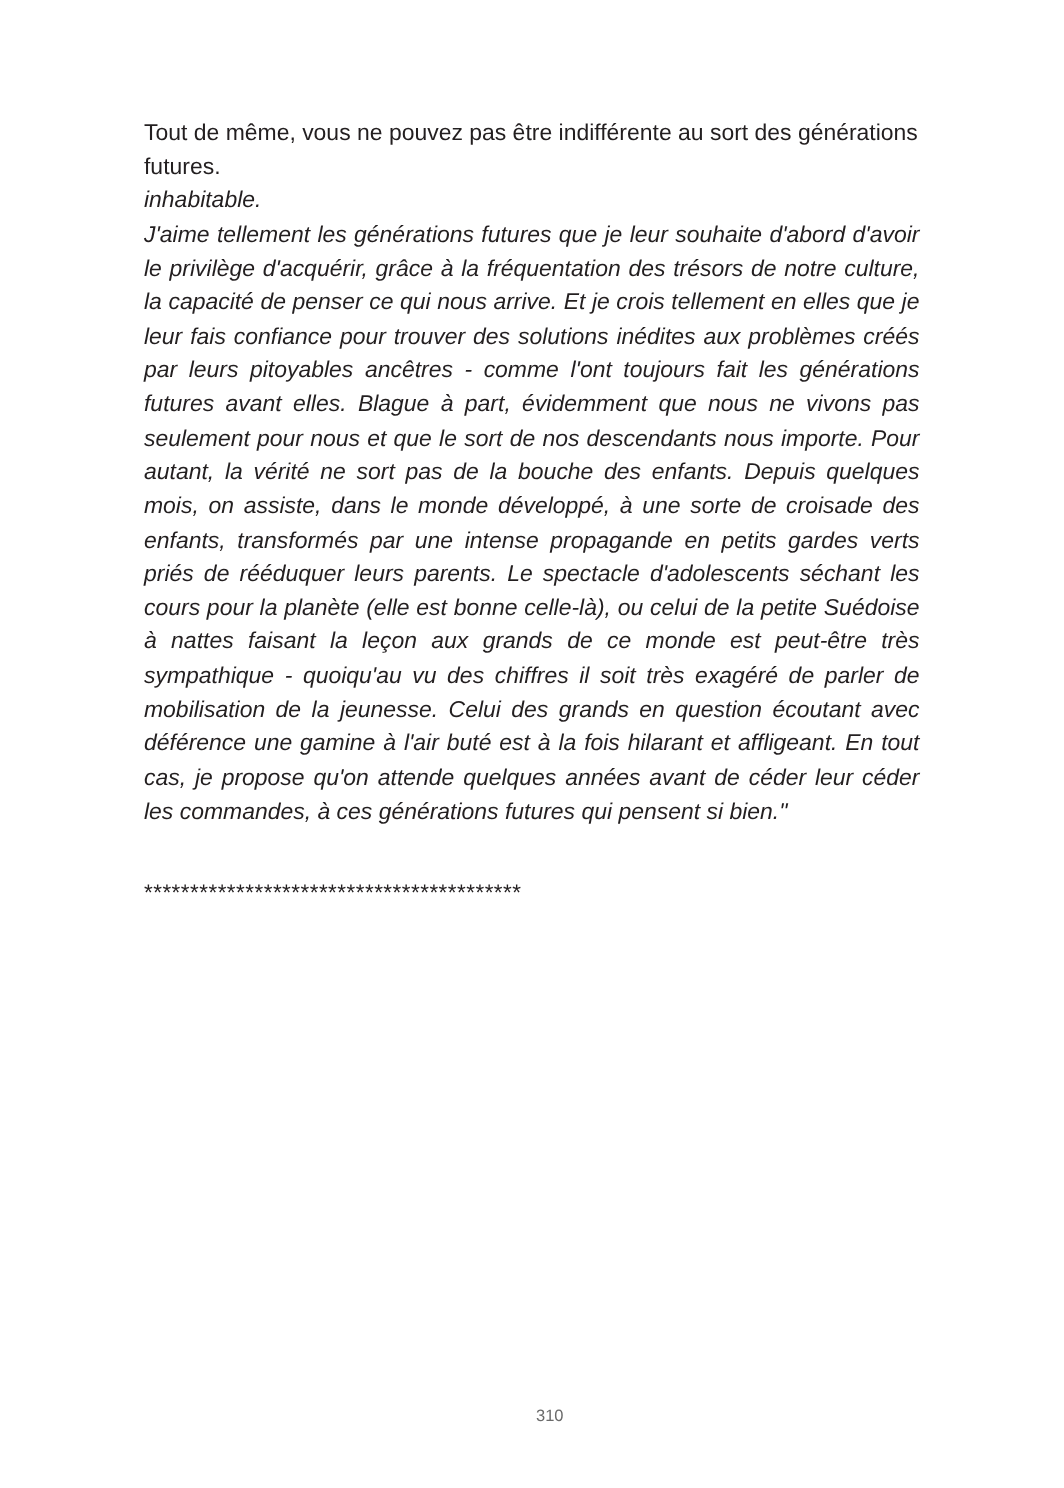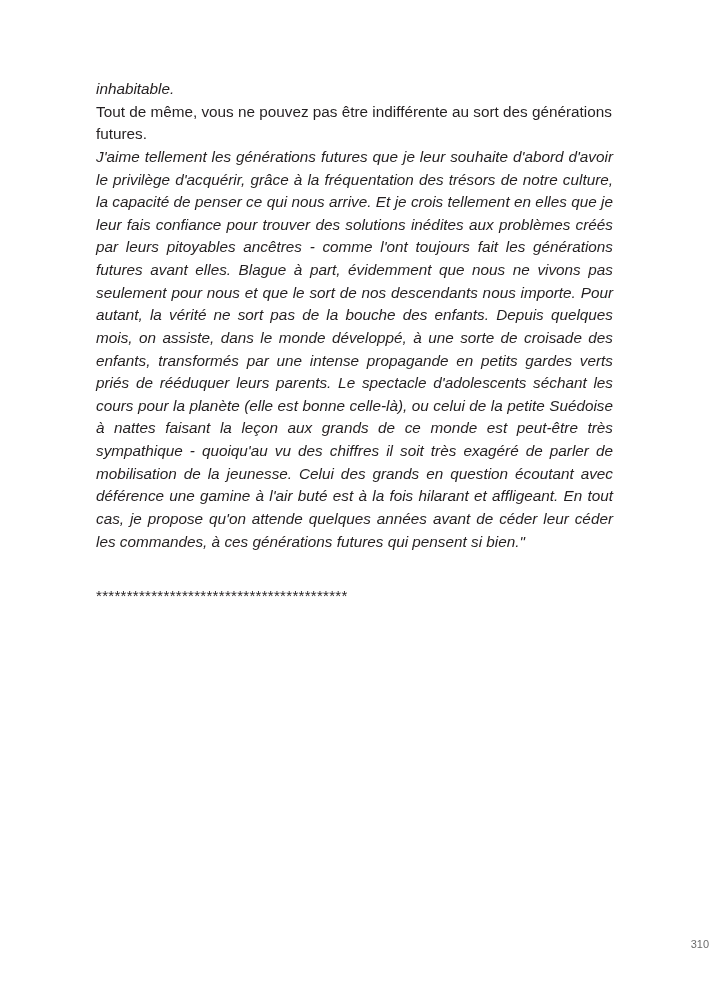--- a/index.html
+++ b/index.html
@@ -45,30 +45,30 @@
     text-align: left;
     font-family: "Liberation Sans", sans-serif;
     white-space: nowrap;
     overflow: hidden;
   }
   .folio {
     position: absolute;
     left: 0;
     right: 0;
     top: 938px;
-    text-align: right;
+    text-align: center;
     font-size: 11px;
     color: #6b6b6b;
     margin-left: 24px;
   }
 </style>
 </head>
 <body>
 
 <div class="page">
   <div class="content">
+    <p class="para upright">Tout de même, vous ne pouvez pas être indifférente au sort des générations futures.</p>
     <p class="para italic">inhabitable.</p>
-    <p class="para upright">Tout de même, vous ne pouvez pas être indifférente au sort des générations futures.</p>
     <p class="para italic">J'aime tellement les générations futures que je leur souhaite d'abord d'avoir le privilège d'acquérir, grâce à la fréquentation des trésors de notre culture, la capacité de penser ce qui nous arrive. Et je crois tellement en elles que je leur fais confiance pour trouver des solutions inédites aux problèmes créés par leurs pitoyables ancêtres - comme l'ont toujours fait les générations futures avant elles. Blague à part, évidemment que nous ne vivons pas seulement pour nous et que le sort de nos descendants nous importe. Pour autant, la vérité ne sort pas de la bouche des enfants. Depuis quelques mois, on assiste, dans le monde développé, à une sorte de croisade des enfants, transformés par une intense propagande en petits gardes verts priés de rééduquer leurs parents. Le spectacle d'adolescents séchant les cours pour la planète (elle est bonne celle-là), ou celui de la petite Suédoise à nattes faisant la leçon aux grands de ce monde est peut-être très sympathique - quoiqu'au vu des chiffres il soit très exagéré de parler de mobilisation de la jeunesse. Celui des grands en question écoutant avec déférence une gamine à l'air buté est à la fois hilarant et affligeant. En tout cas, je propose qu'on attende quelques années avant de céder leur céder les commandes, à ces générations futures qui pensent si bien."</p>
     <div class="stars">*****************************************</div>
   </div>
   <div class="folio">310</div>
 </div>
 
 </body></html>

